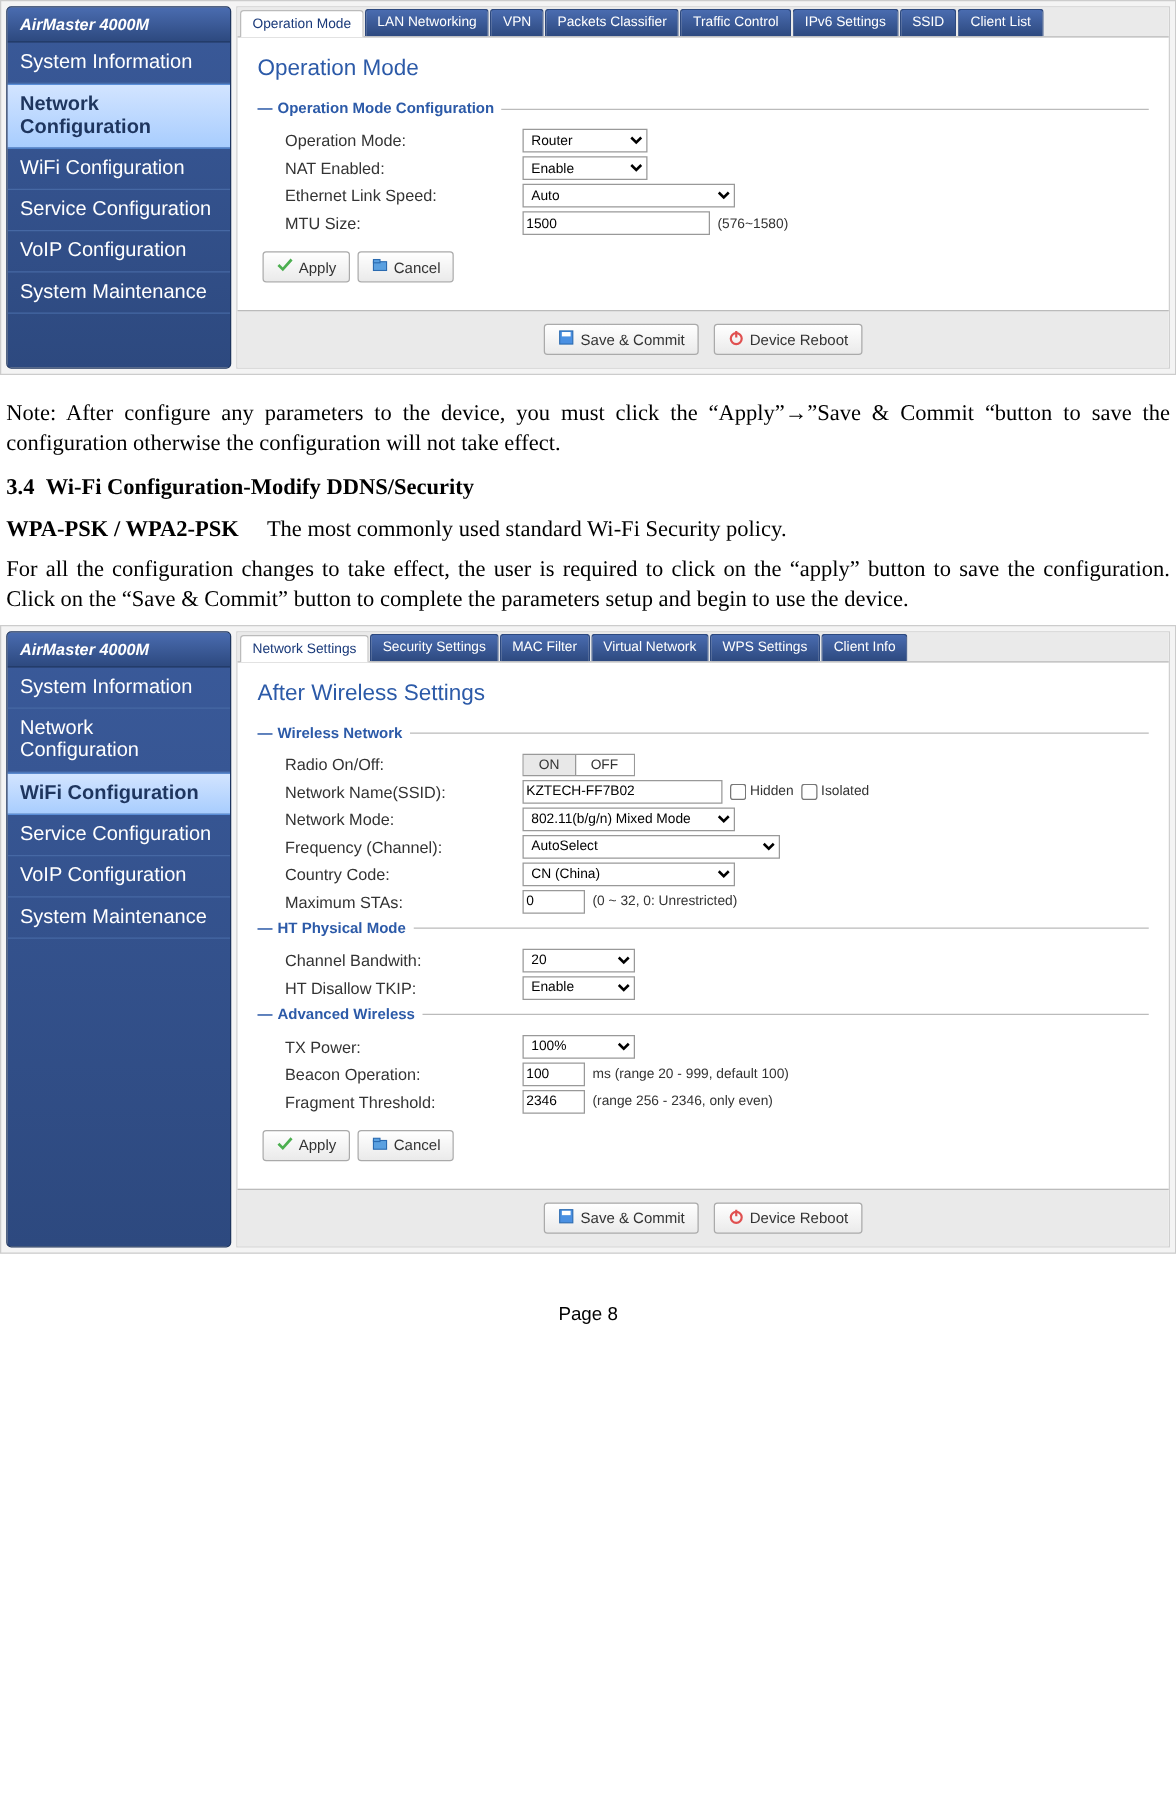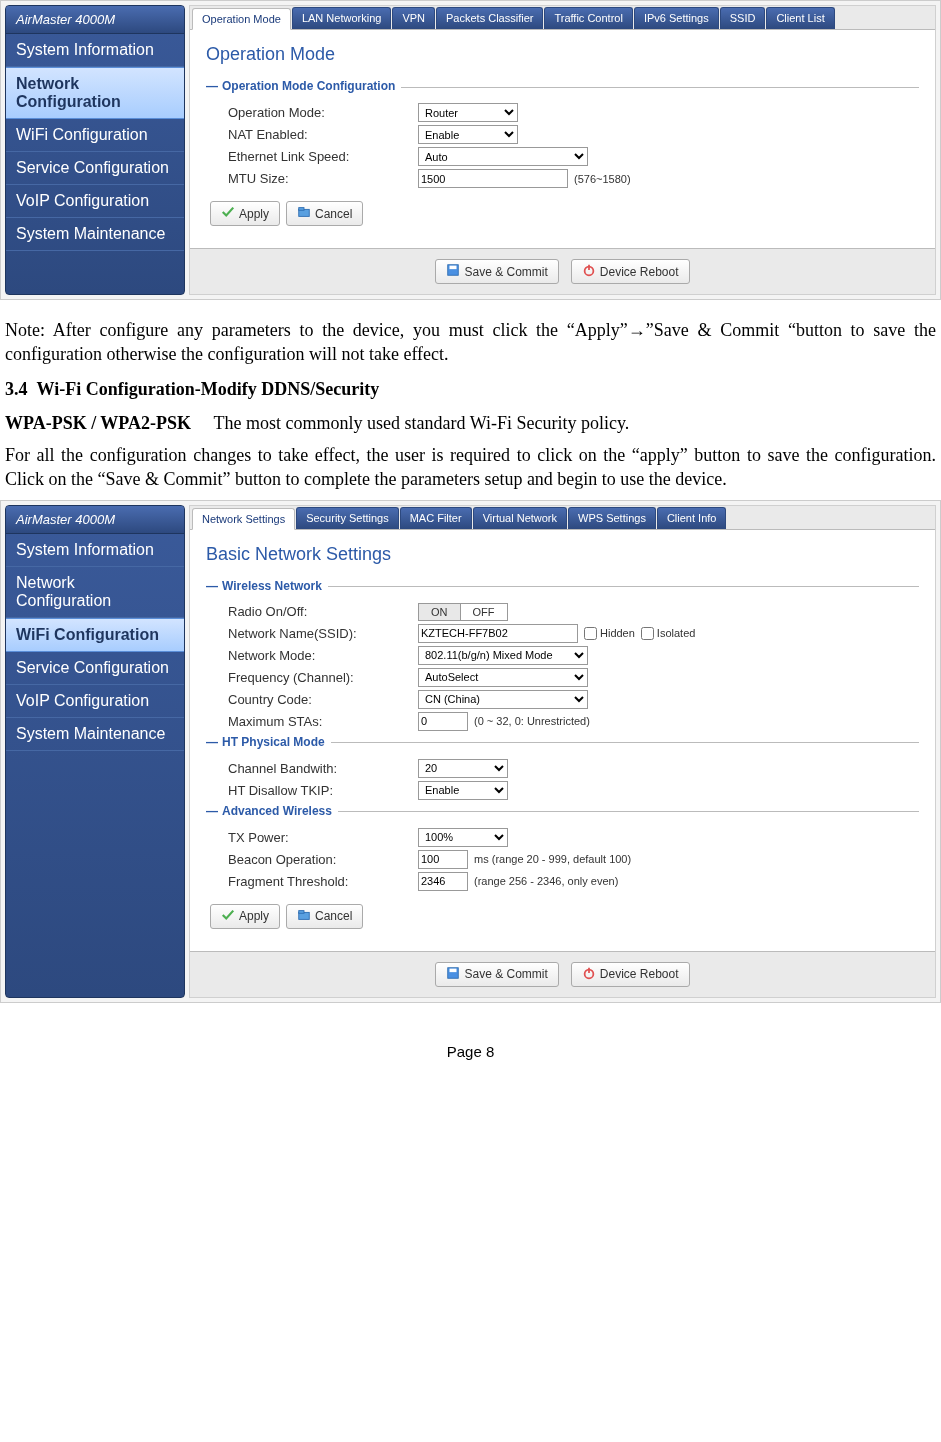--- a/index.html
+++ b/index.html
@@ -1,20 +1,20 @@
 <!DOCTYPE html>
 <html><head>
 <meta charset="utf-8">
 <style>
   * { box-sizing: border-box; }
   body { margin: 0; font-family: "Times New Roman", serif; font-size: 18px; color: #000; background: #fff; }
   .page { width: 941px; margin: 0 auto; padding: 0; }
   .app-window { display: flex; border: 1px solid #ccc; background: #f4f4f4; font-family: Tahoma, Arial, sans-serif; font-size: 12px; color: #333; }
   .sidebar { width: 180px; background: linear-gradient(#3a5a9a,#2d497f); border: 1px solid #1e355e; border-radius: 4px; margin: 4px; overflow: hidden; color: #fff; }
-  .sidebar-title { padding: 6px 10px; font-weight: normal; font-style: italic; background: linear-gradient(#4a6cb0,#2d497f); font-size: 13px; border-bottom: 1px solid #1e355e; }
+  .sidebar-title { padding: 6px 10px; font-weight: bold; font-style: italic; background: linear-gradient(#4a6cb0,#2d497f); font-size: 13px; border-bottom: 1px solid #1e355e; }
   .sidebar-item { padding: 7px 10px; border-bottom: 1px solid #4668a4; cursor: pointer; font-size: 16px; }
   .sidebar-item.active { background: linear-gradient(#d2e4ff,#a8cdfe); color: #1e355e; font-weight: bold; border: 1px solid #5a8ed8; border-left: none; border-right: none; }
   .content { flex: 1; background: #fff; border: 1px solid #d0d0d0; margin: 4px 4px 4px 0; display: flex; flex-direction: column; }
   .tabs { display: flex; background: #eaeaea; border-bottom: 1px solid #bbb; padding: 1px 2px 0 2px; gap: 1px; flex-wrap: wrap; }
   .tab { padding: 4px 9px; background: linear-gradient(#4a6cb0,#2d497f); color: #fff; border: 1px solid #2d497f; border-bottom: none; border-radius: 3px 3px 0 0; font-size: 11px; cursor: pointer; white-space: nowrap; }
   .tab.active { background: #fff; color: #1a3a7a; border: 1px solid #bbb; border-bottom: 1px solid #fff; position: relative; top: 1px; }
   .panel { padding: 10px 16px; flex: 1; }
   .panel-title { color: #2c5aa8; font-size: 18px; font-weight: normal; padding: 4px 0 10px 0; font-family: Tahoma, Arial, sans-serif; }
   .section-header { color: #2c5aa8; font-size: 12px; font-weight: bold; display: flex; align-items: center; margin: 4px 0 10px 0; }
   .section-header .dash { margin-right: 4px; }
@@ -145,21 +145,21 @@
   <div class="content">
     <div class="tabs">
       <div class="tab active">Network Settings</div>
       <div class="tab">Security Settings</div>
       <div class="tab">MAC Filter</div>
       <div class="tab">Virtual Network</div>
       <div class="tab">WPS Settings</div>
       <div class="tab">Client Info</div>
     </div>
     <div class="panel">
-      <div class="panel-title">Basic Network Settings</div>
+      <div class="panel-title">After Wireless Settings</div>
       <div class="section-header">
             <span class="dash">—</span>
             <span>Wireless Network</span>
             <span class="line"></span>
           </div>
 
       <div class="form-row">
         <div class="form-label">Radio On/Off:</div>
         <div class="form-control"><div class="toggle">
                 <span class="on">ON</span>
@@ -177,21 +177,21 @@
               <input type="checkbox" style="">
               <span>Isolated</span>
             </label>
       </div>
       <div class="form-row">
         <div class="form-label">Network Mode:</div>
         <div class="form-control"><select style="width:170px"><option>802.11(b/g/n) Mixed Mode</option></select></div>
       </div>
       <div class="form-row">
         <div class="form-label">Frequency (Channel):</div>
-        <div class="form-control"><select style="width:170px"><option>AutoSelect</option></select></div>
+        <div class="form-control"><select style="width:206px"><option>AutoSelect</option></select></div>
       </div>
       <div class="form-row">
         <div class="form-label">Country Code:</div>
         <div class="form-control"><select style="width:170px"><option>CN (China)</option></select></div>
       </div>
       <div class="form-row">
         <div class="form-label">Maximum STAs:</div>
         <div class="form-control"><input type="text" style="width: 50px;" value="0"></div>
         <div class="form-after">(0 ~ 32, 0: Unrestricted)</div>
       </div>

